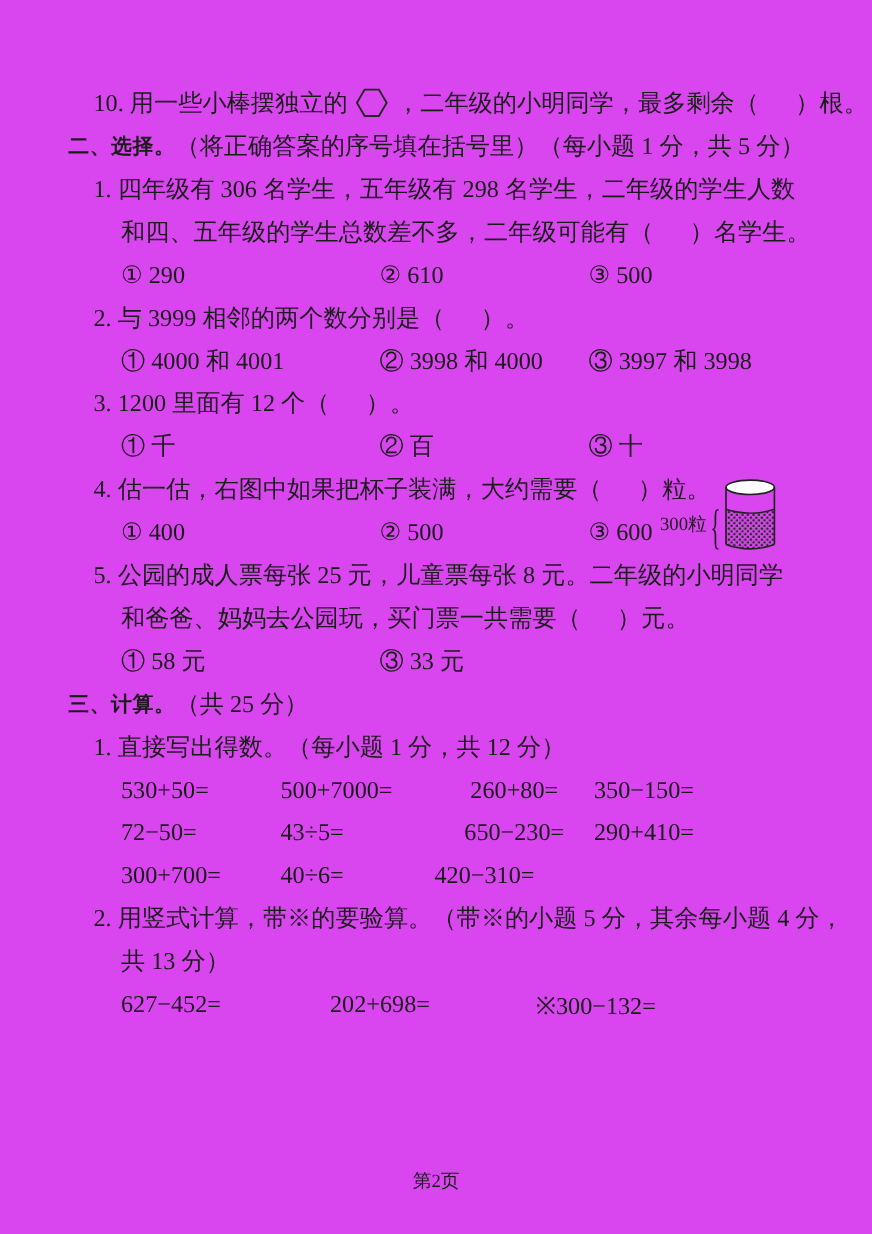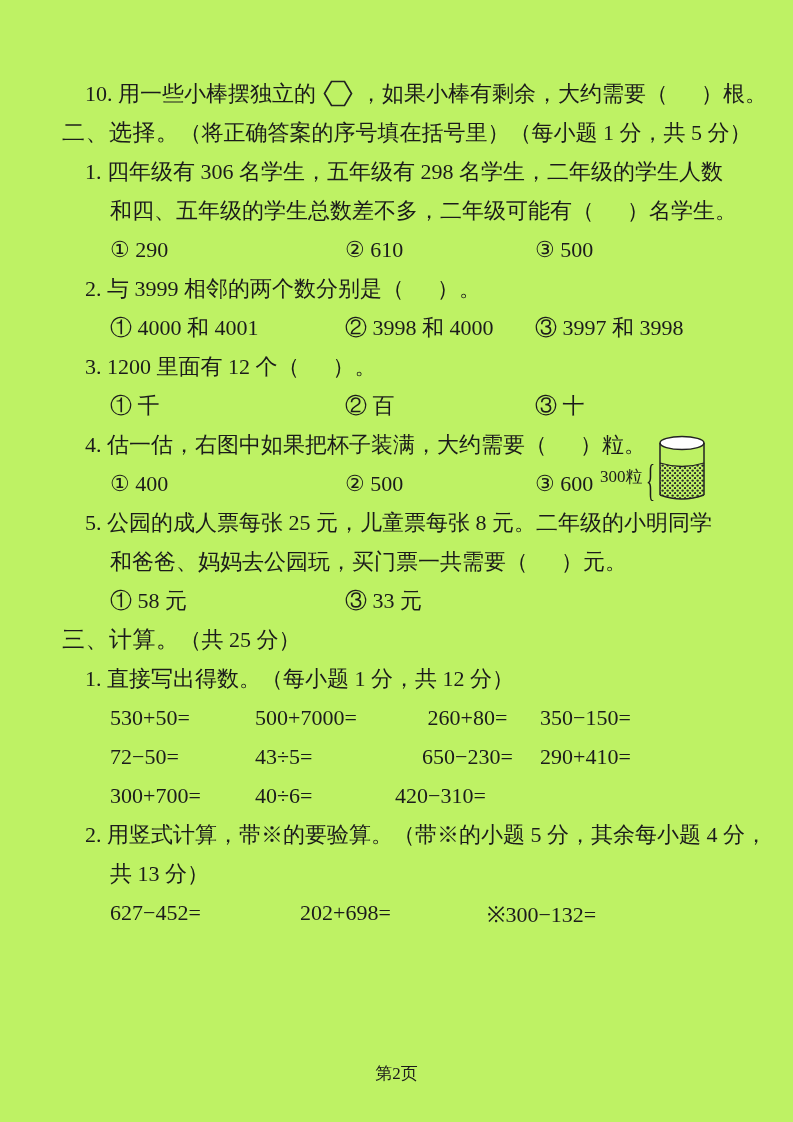--- a/index.html
+++ b/index.html
@@ -1,56 +1,56 @@
 <!DOCTYPE html>
 <html><head>
 <meta charset="utf-8">
 <style>
   * { margin:0; padding:0; box-sizing:border-box; }
   body { background:#e9e9e9; font-family:"Liberation Serif", serif; }
   .page {
     position:relative; width:793px; height:1122px; margin:0 auto;
-    background:#bef264; color:#1b1b1b; overflow:hidden;
+    background:#d946ef; color:#1b1b1b; overflow:hidden;
   }
   .content { position:absolute; left:62px; top:74px; right:44px; }
   .line {
     height:39px; display:flex; align-items:center;
     font-size:22px; white-space:pre;
   }
   .line span { white-space:pre; }
   .q-main   { padding-left:23px; }   
   .q-cont   { padding-left:48px; }   
   .opts     { padding-left:48px; }
   .opt-c1   { width:235px; }
   .opt-c2   { width:190px; }
   .grid     { padding-left:48px; }
   .g1 { width:145px; } .g2 { width:140px; } .g3 { width:145px;text-align:center; }
   .p1 { width:190px; } .p2 { width:187px; }
-  .sec-title { font-weight:normal; font-size:23px; letter-spacing:0.5px; }
+  .sec-title { font-weight:bold; font-size:19px; letter-spacing:0.5px; }
   .hex { display:inline-flex; margin:0 7px; align-items:center; }
   .cup-figure { position:absolute; left:600px; top:434px; width:130px; height:74px;font-family:Liberation Serif, serif; }
   .cup-label  { position:absolute; left:0; top:31px; font-size:17px; }
   .cup-brace  { position:absolute; left:46px; top:22px; font-size:42px;
                 transform:scaleX(0.45) scaleY(1.05); transform-origin:left center;
                 line-height:48px; font-weight:400; }
   .cup-svg    { position:absolute; left:56px; top:0; }
   .footer { position:absolute; left:0; right:0; top:1062px; text-align:center; font-size:17px; }
 </style>
 </head>
 <body>
 
 <div class="page">
   <div class="content">
 
     <div class="line q-main">
       <span>10. 用一些小棒摆独立的</span>
       <span class="hex"><svg width="30" height="27" viewBox="0 0 30 27">
             <polygon points="8.5,1.5 21.5,1.5 28.5,13.5 21.5,25.5 8.5,25.5 1.5,13.5" fill="none" stroke="#222" stroke-width="1.7"></polygon>
           </svg></span>
-      <span>，如果小棒有剩余，大约需要（      ）根。</span>
+      <span>，二年级的小明同学，最多剩余（      ）根。</span>
     </div>
 
     <div class="line">
       <span class="sec-title">二、选择。</span>
       <span>（将正确答案的序号填在括号里）（每小题 1 分，共 5 分）</span>
     </div>
 
     <div class="line q-main">
       <span>1. 四年级有 306 名学生，五年级有 298 名学生，二年级的学生人数</span>
     </div>

